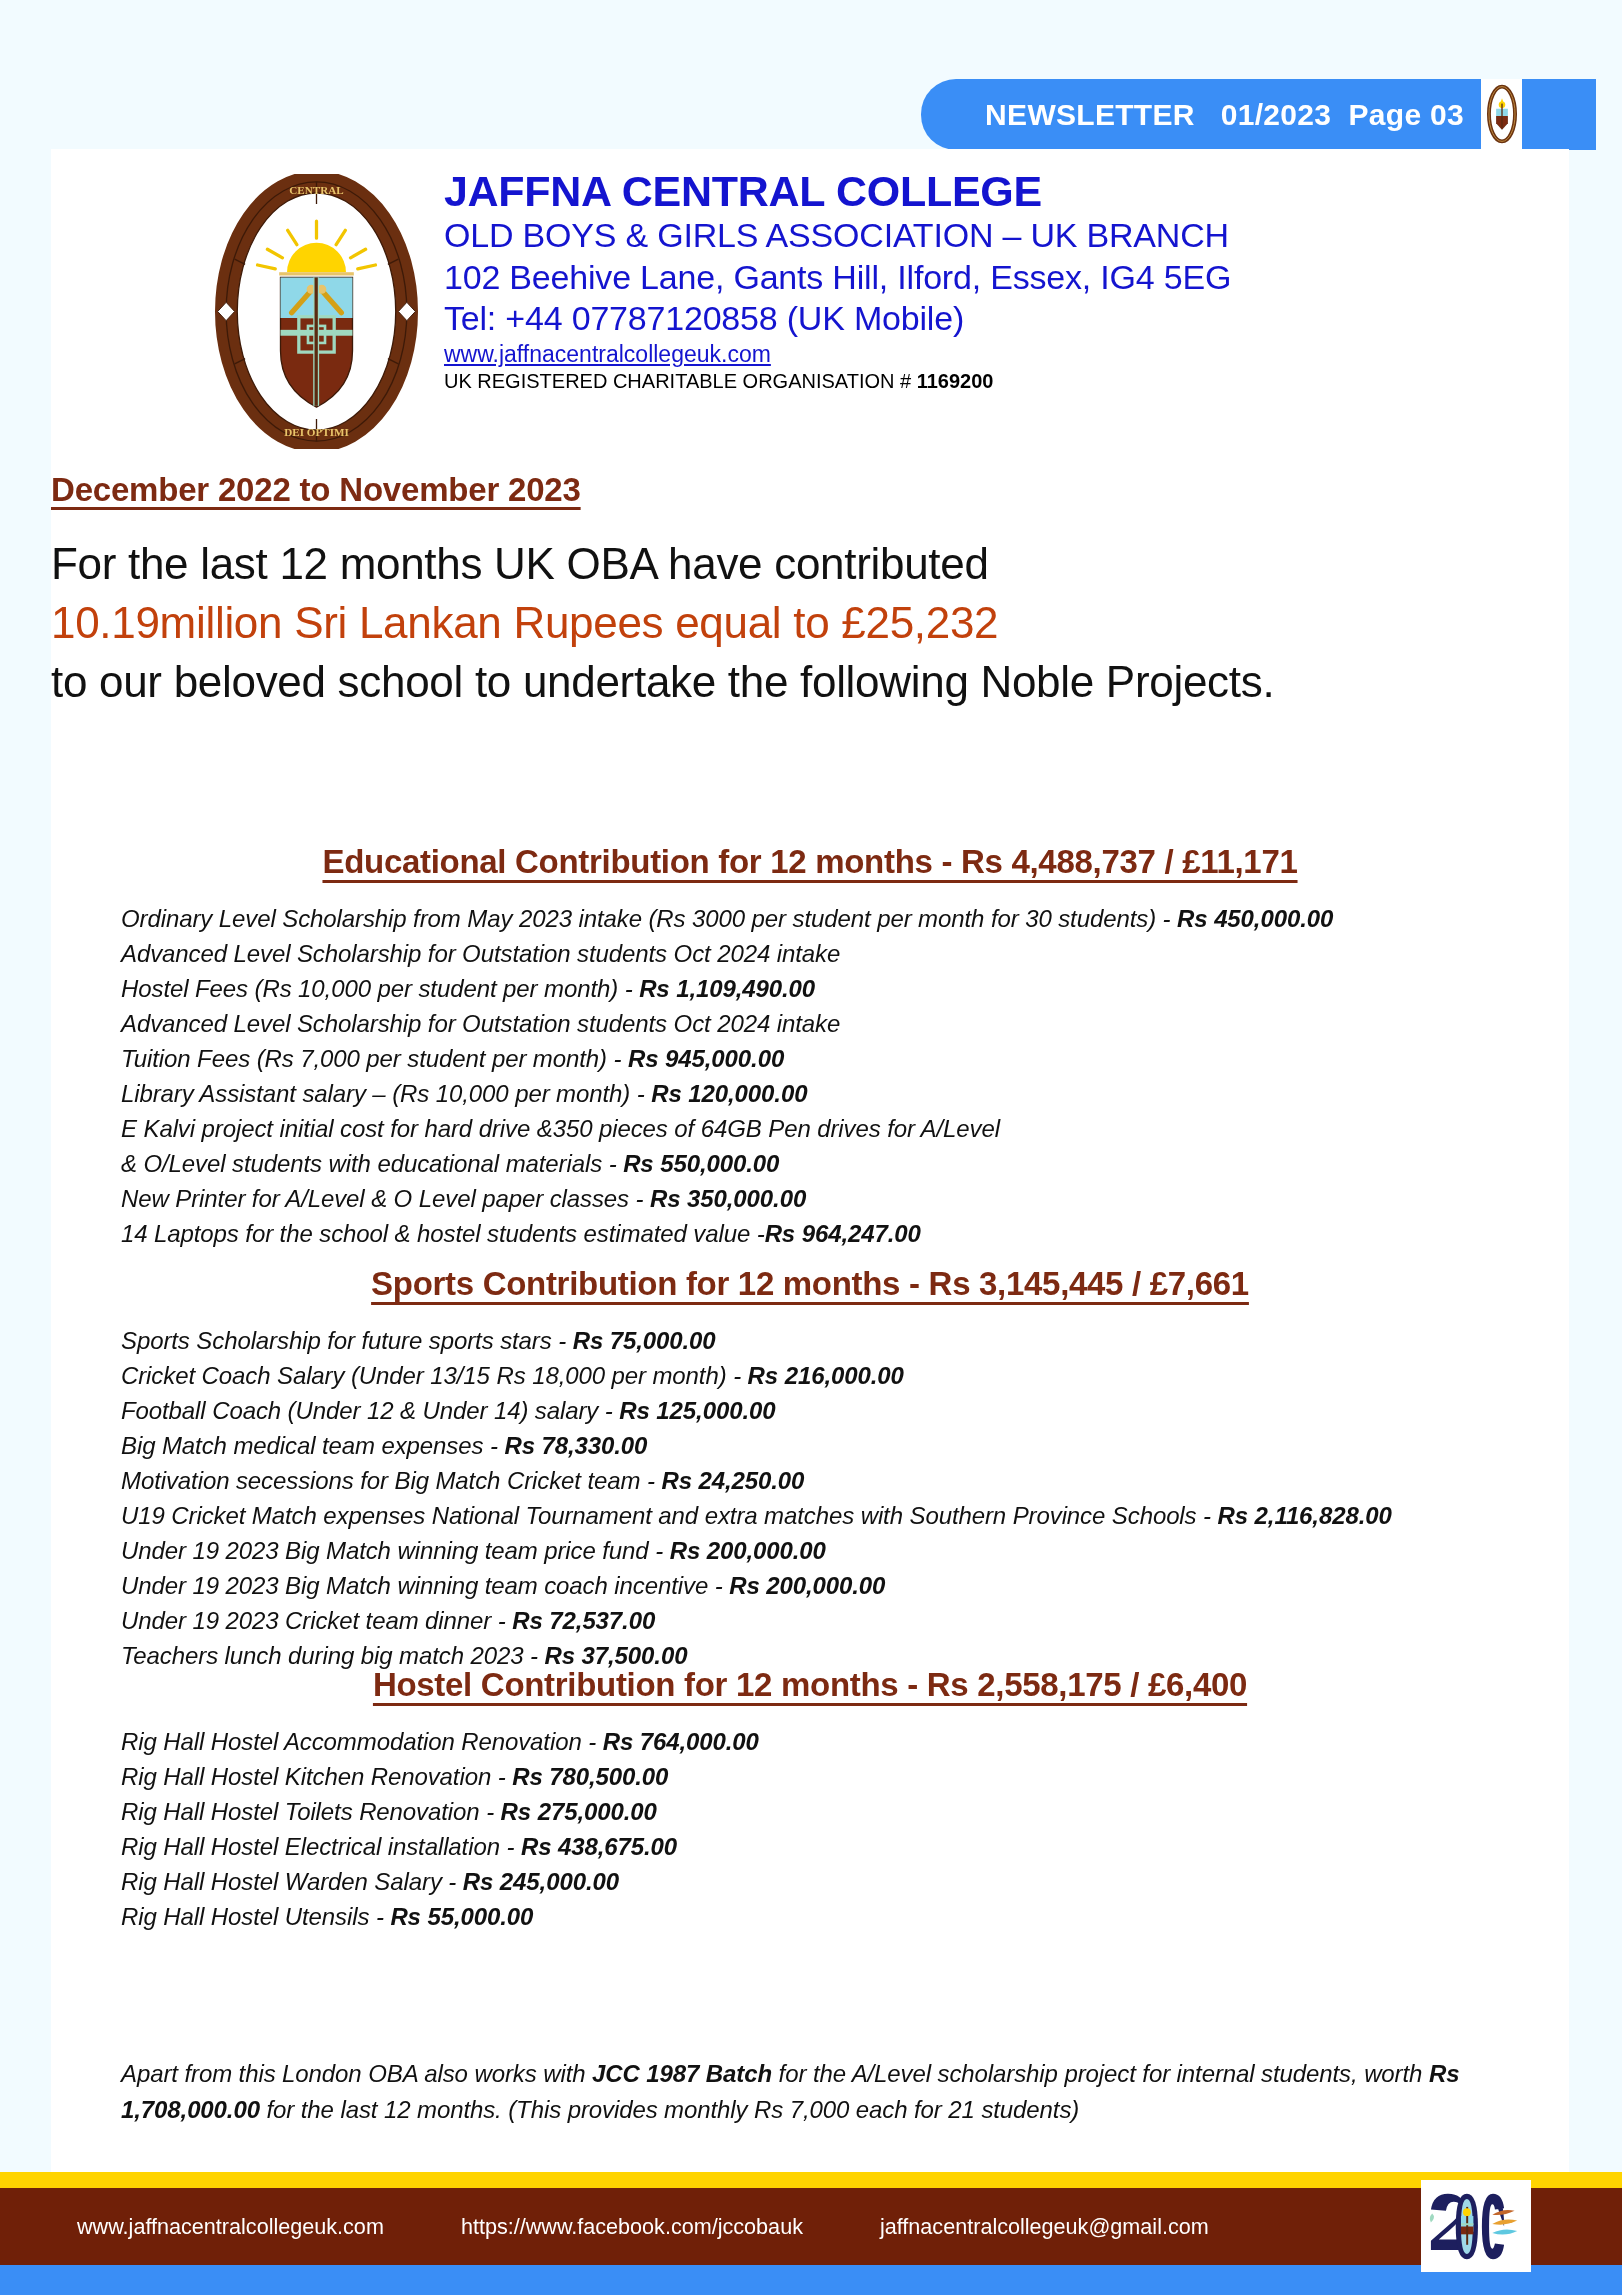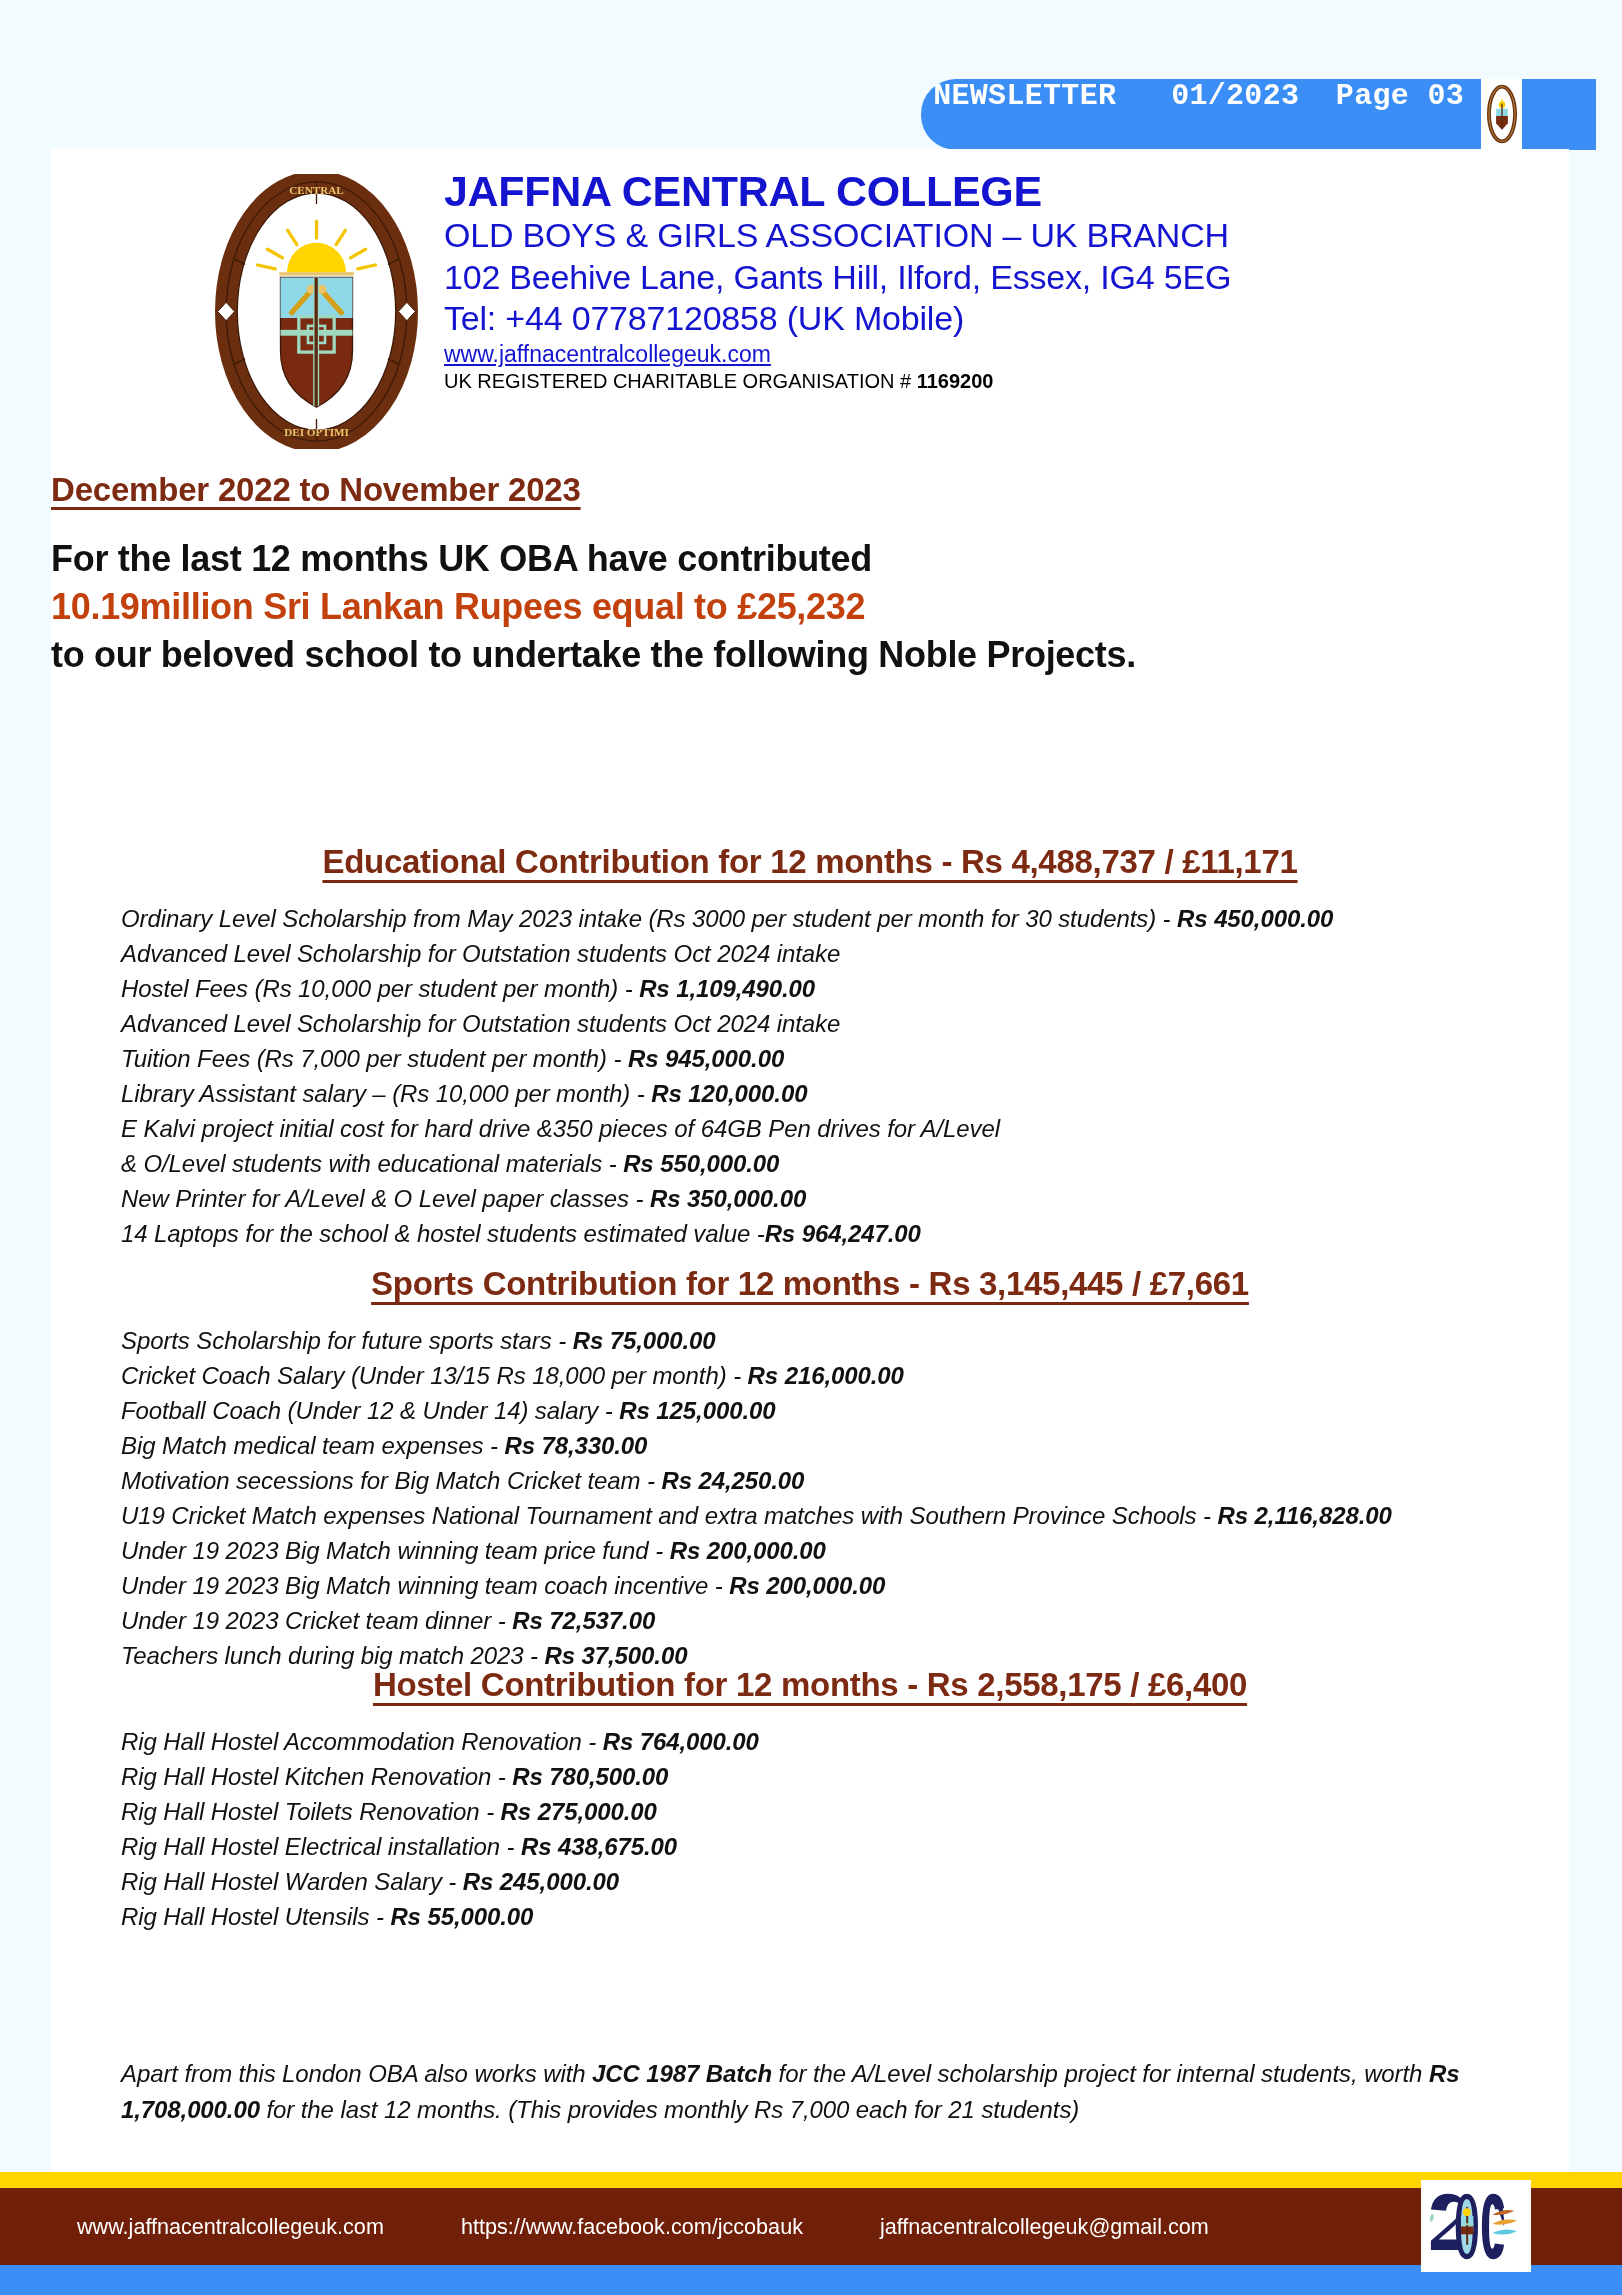--- a/index.html
+++ b/index.html
@@ -25,24 +25,24 @@
     display: flex;
     align-items: center;
   }
   .banner-pill {
     background: #3a8ef6;
     border-top-left-radius: 35px;
     border-bottom-left-radius: 35px;
     height: 71px;
     flex: 0 0 560px;
     display: flex;
+    align-items: center;
     justify-content: flex-end;
     padding-right: 17px;
     box-sizing: border-box;
-    font-family: Liberation Mono, monospace;
   }
   .banner-text {
     color: #ffffff;
     font-size: 30px;
     font-weight: bold;
     letter-spacing: 0.3px;
     white-space: pre;
   }
   .banner-crest-box {
     flex: 0 0 41px;
@@ -123,22 +123,22 @@
   }
   .period {
     font-size: 33px;
     font-weight: bold;
     color: #7d2a12;
     text-decoration: underline;
     text-underline-offset: 5.9px;
     letter-spacing: -0.2px;
   }
   .intro-line {
-    font-size: 36px;
-    font-weight: bold;
+    font-size: 44px;
+    font-weight: normal;
     color: #111111;
     line-height: 1.34;
     letter-spacing: -0.3px;
   }
   .intro-line.accent { color: #c2410c; }
   #intro .gap { height: 26px; }
 
   
   .section { position: absolute; left: 0; width: 1518px; }
   .section-title {

